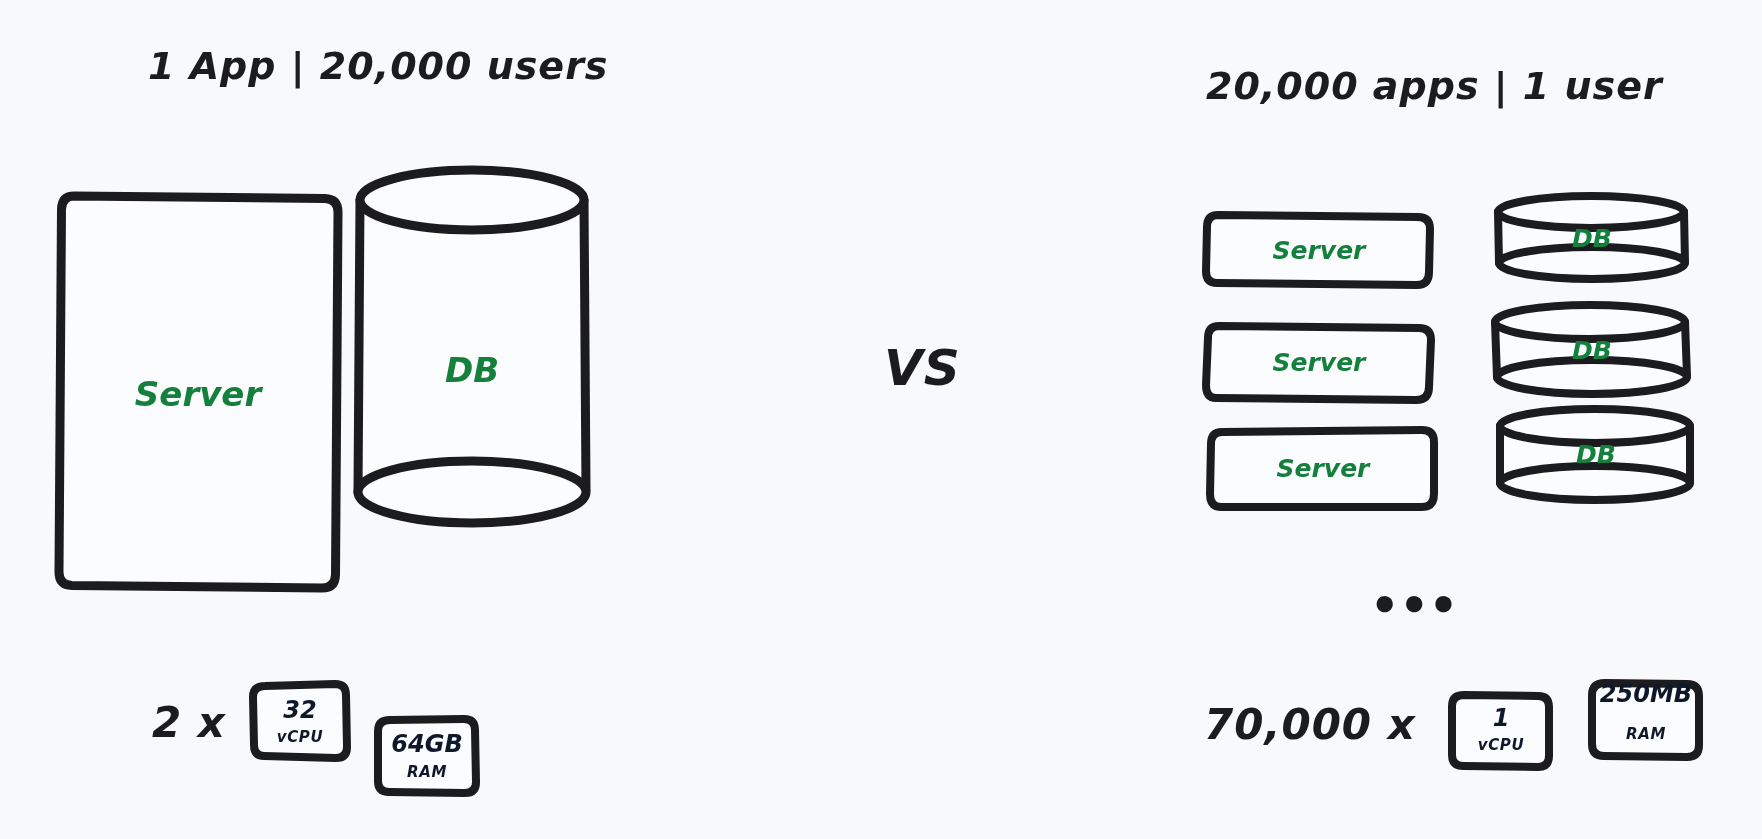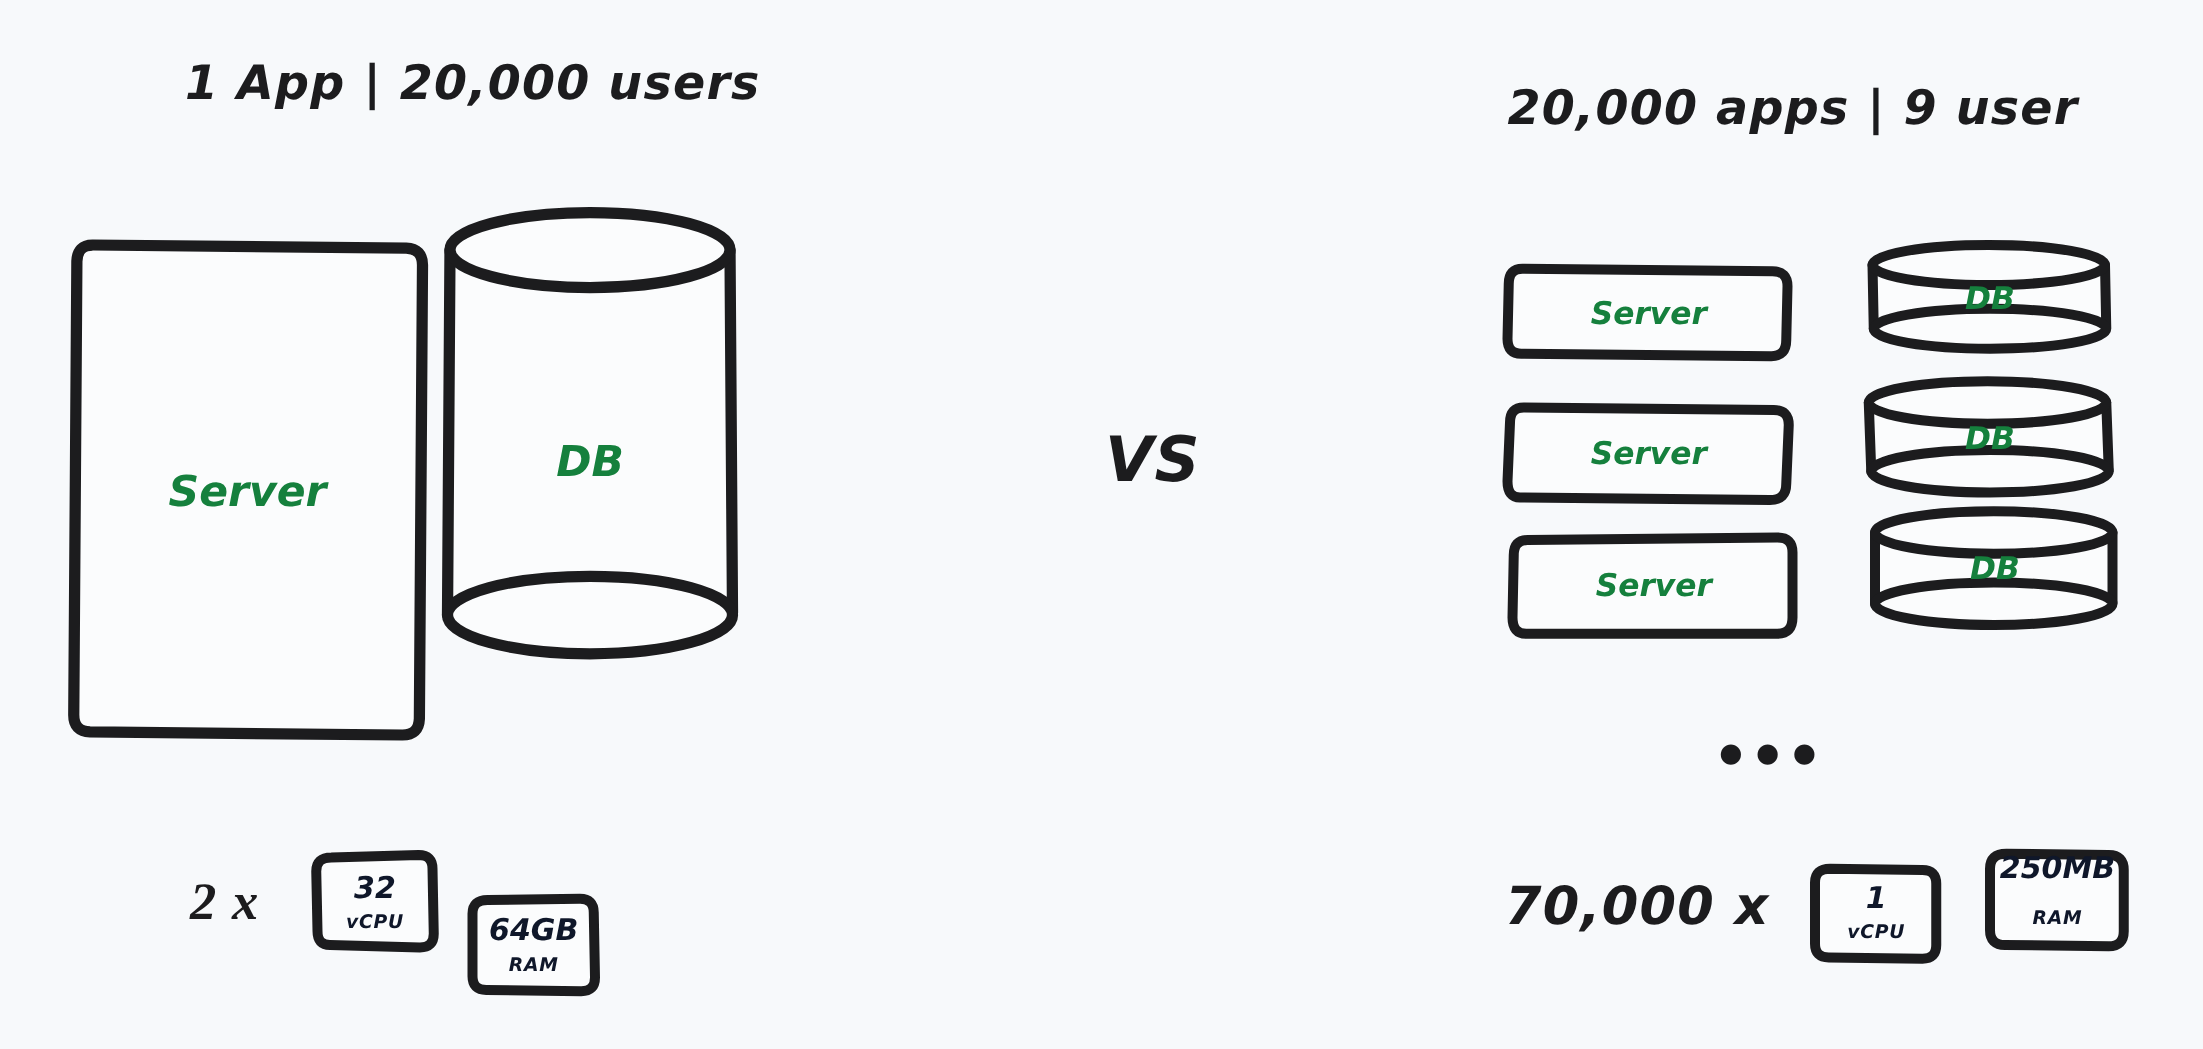--- a/index.html
+++ b/index.html
@@ -138,21 +138,21 @@
 
         <path d="M 236 40 L 238 330" fill="none" stroke="#1c1c1e" stroke-width="9" stroke-linecap="round"></path>
 
         <ellipse cx="124" cy="332" rx="114" ry="31" fill="#fbfcfd" stroke="#1c1c1e" stroke-width="9"></ellipse>
 
         <ellipse cx="124" cy="40" rx="112" ry="30" fill="#fbfcfd" stroke="#1c1c1e" stroke-width="9"></ellipse>
       </svg>
       <div class="node-label label-big" style="top:190px;">DB</div>
     </div>
 
-    <div class="multiplier hw" style="left:152px; top:698px;font-family:Liberation Serif, serif;">2 x</div>
+    <div class="multiplier hw" style="left:152px; top:698px;">2 x</div>
 
     <div class="chip" style="left:248px; top:678px; width:104px; height:86px;">
       <svg width="104" height="86" viewBox="0 0 104 86" aria-hidden="true">
         <path d="M 17 8 L 87 6 Q 98 6 98 17 L 99 69 Q 99 80 88 80 L 16 78
                  Q 6 78 6 67 L 5 19 Q 5 8 17 8 Z" fill="#fbfcfd" stroke="#1c1c1e" stroke-width="8" stroke-linejoin="round"></path>
       </svg>
       <div class="chip-text chip-value" style="top:18px;">32</div>
       <div class="chip-text chip-unit" style="top:50px;">vCPU</div>
     </div>
 
@@ -164,21 +164,21 @@
       <div class="chip-text chip-value" style="top:18px;">64GB</div>
       <div class="chip-text chip-unit" style="top:51px;">RAM</div>
     </div>
 
   </div>
 
   <div class="vs-label hw" style="left:884px; top:339px;">VS</div>
 
   <div>
 
-    <div class="heading hw" style="left:1206px; top:64px;">20,000 apps | 9 user</div>
+    <div class="heading hw" style="left:1206px; top:64px;">20,000 apps | 1 user</div>
 
     <div class="node" style="left:1200px; top:208px; width:238px; height:86px;">
       <svg width="238" height="86" viewBox="0 0 238 86" aria-hidden="true">
         <path d="M 18 7 L 218 9 Q 230 9 230 21 L 229 64 Q 229 77 217 77
                  L 17 75 Q 6 75 6 63 L 7 19 Q 7 7 18 7 Z" fill="#fbfcfd" stroke="#1c1c1e" stroke-width="8" stroke-linejoin="round"></path>
       </svg>
       <div class="node-label label-small" style="top:28px;">Server</div>
     </div>
 
     <div class="node" style="left:1200px; top:320px; width:238px; height:88px;">

